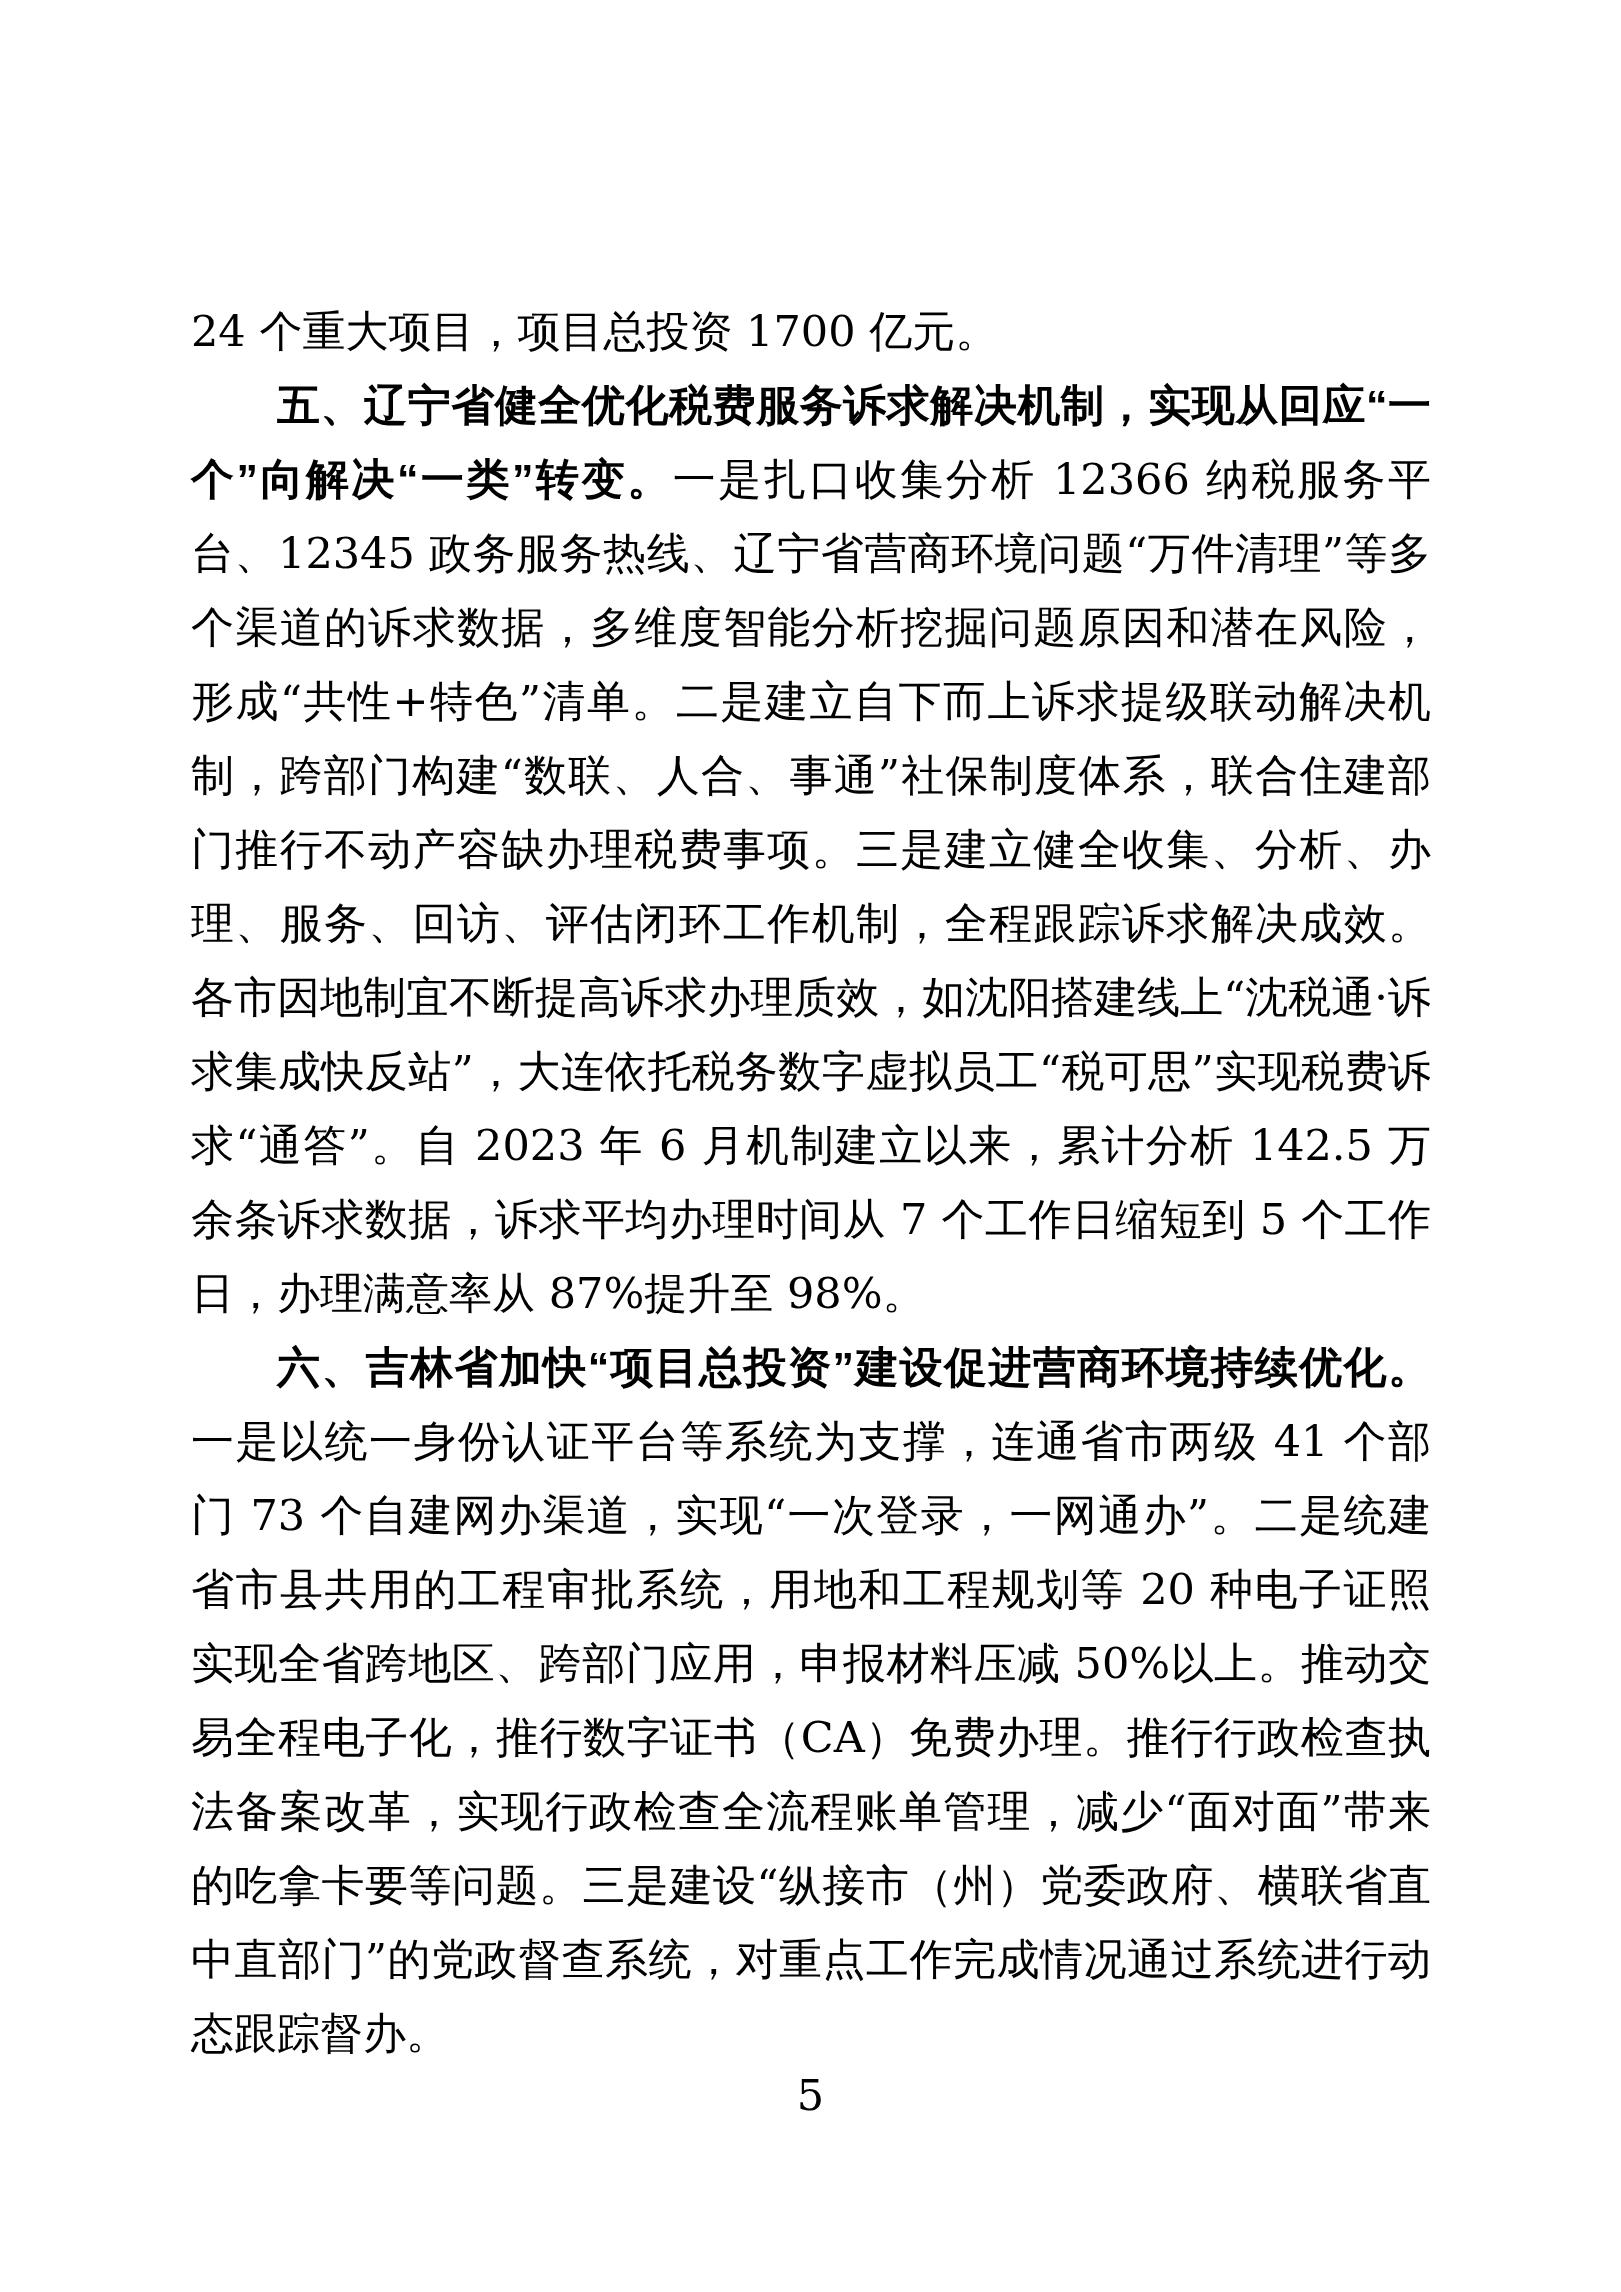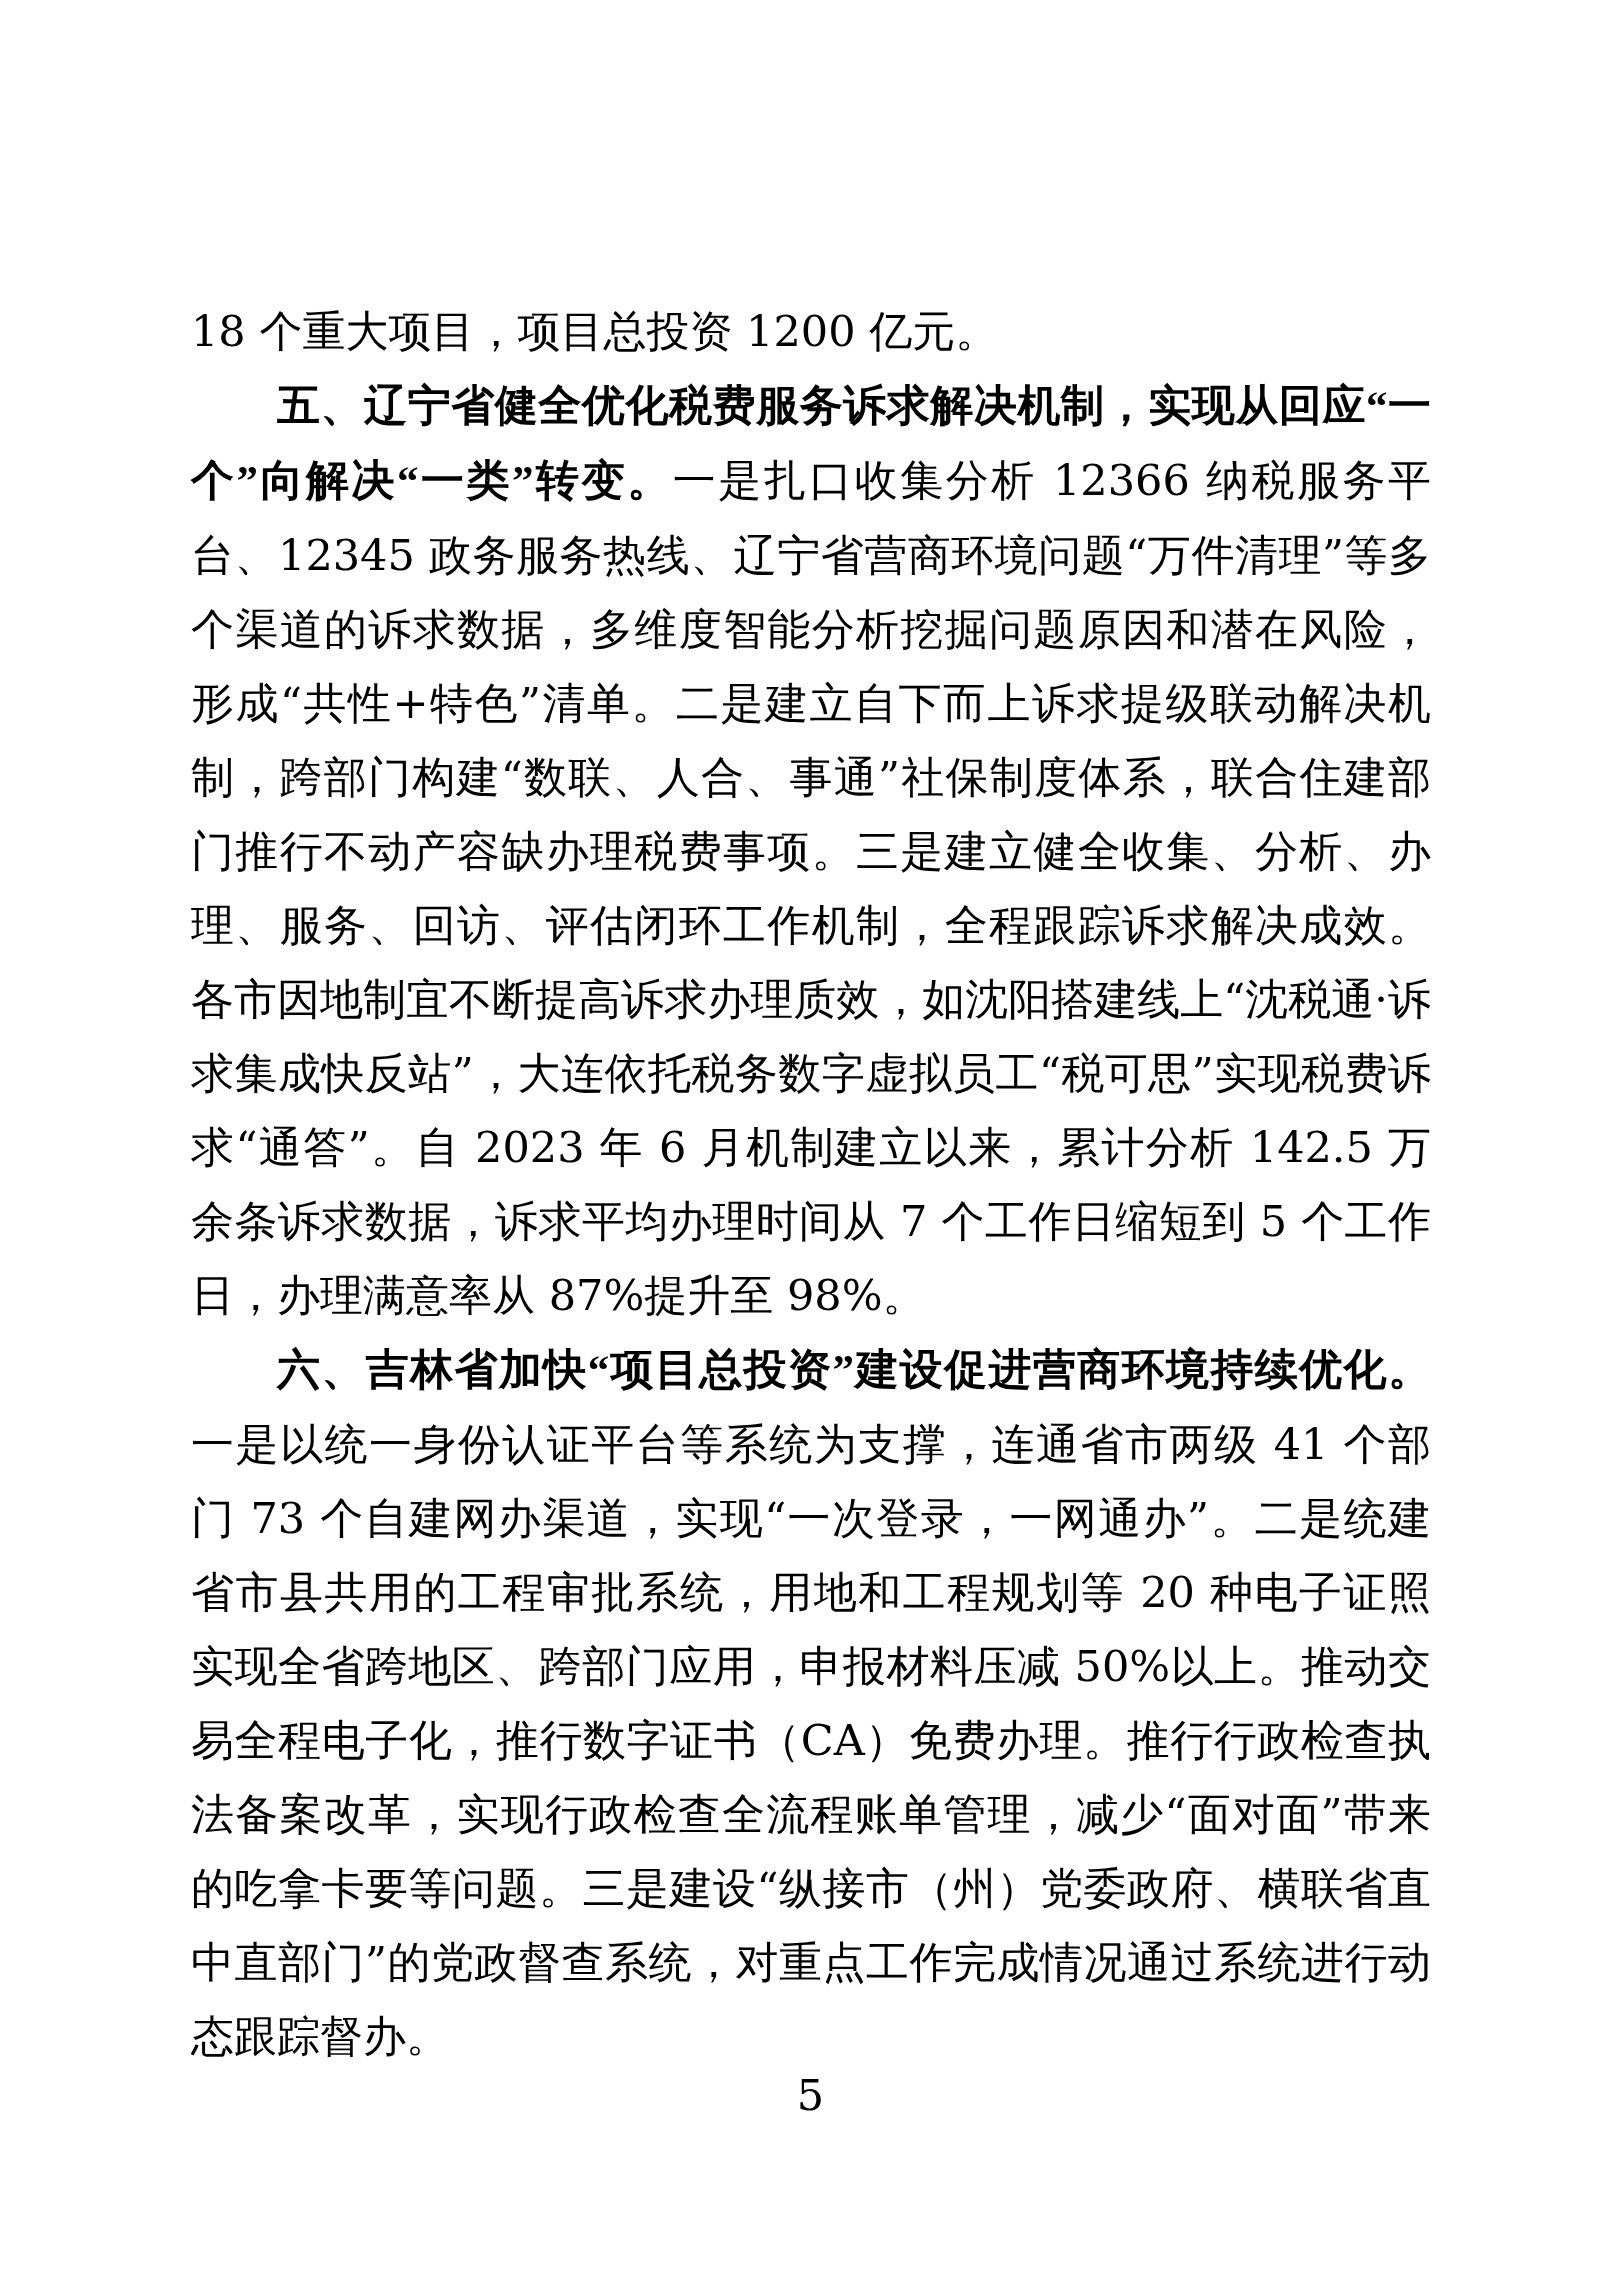--- a/index.html
+++ b/index.html
@@ -34,42 +34,42 @@
     word-break: break-all;
   }
   .para {
     margin: 0;
     padding: 0;
   }
   .para.indent {
     text-indent: 86px;
   }
   .heading {
-    font-family: Liberation Serif, serif;
+    font-family: Liberation Sans, sans-serif;
     font-weight: 700;
   }
   .page-number {
     position: absolute;
     top: 2058px;
     left: 0;
     width: 1621px;
     text-align: center;
     font-size: 43px;
     line-height: 74px;
     font-family: "DejaVu Serif", serif;
   }
 </style>
 </head>
 <body>
 
 <div class="page">
 
   <div class="content">
 
-    <p class="para"><span>18 个重大项目，项目总投资 1200 亿元。</span></p>
+    <p class="para"><span>24 个重大项目，项目总投资 1700 亿元。</span></p>
 
     <p class="para indent"><span class="heading">五、辽宁省健全优化税费服务诉求解决机制，实现从回应“一个”向解决“一类”转变。</span><span>一是扎口收集分析 12366 纳税服务平台、12345 政务服务热线、辽宁省营商环境问题“万件清理”等多个渠道的诉求数据，多维度智能分析挖掘问题原因和潜在风险，形成“共性+特色”清单。二是建立自下而上诉求提级联动解决机制，跨部门构建“数联、人合、事通”社保制度体系，联合住建部门推行不动产容缺办理税费事项。三是建立健全收集、分析、办理、服务、回访、评估闭环工作机制，全程跟踪诉求解决成效。各市因地制宜不断提高诉求办理质效，如沈阳搭建线上“沈税通·诉求集成快反站”，大连依托税务数字虚拟员工“税可思”实现税费诉求“通答”。自 2023 年 6 月机制建立以来，累计分析 142.5 万余条诉求数据，诉求平均办理时间从 7 个工作日缩短到 5 个工作日，办理满意率从 87%提升至 98%。</span></p>
 
     <p class="para indent"><span class="heading">六、吉林省加快“项目总投资”建设促进营商环境持续优化。</span><span>一是以统一身份认证平台等系统为支撑，连通省市两级 41 个部门 73 个自建网办渠道，实现“一次登录，一网通办”。二是统建省市县共用的工程审批系统，用地和工程规划等 20 种电子证照实现全省跨地区、跨部门应用，申报材料压减 50%以上。推动交易全程电子化，推行数字证书（CA）免费办理。推行行政检查执法备案改革，实现行政检查全流程账单管理，减少“面对面”带来的吃拿卡要等问题。三是建设“纵接市（州）党委政府、横联省直中直部门”的党政督查系统，对重点工作完成情况通过系统进行动态跟踪督办。</span></p>
 
   </div>
 
   <div class="page-number">5</div>
 
 </div>

